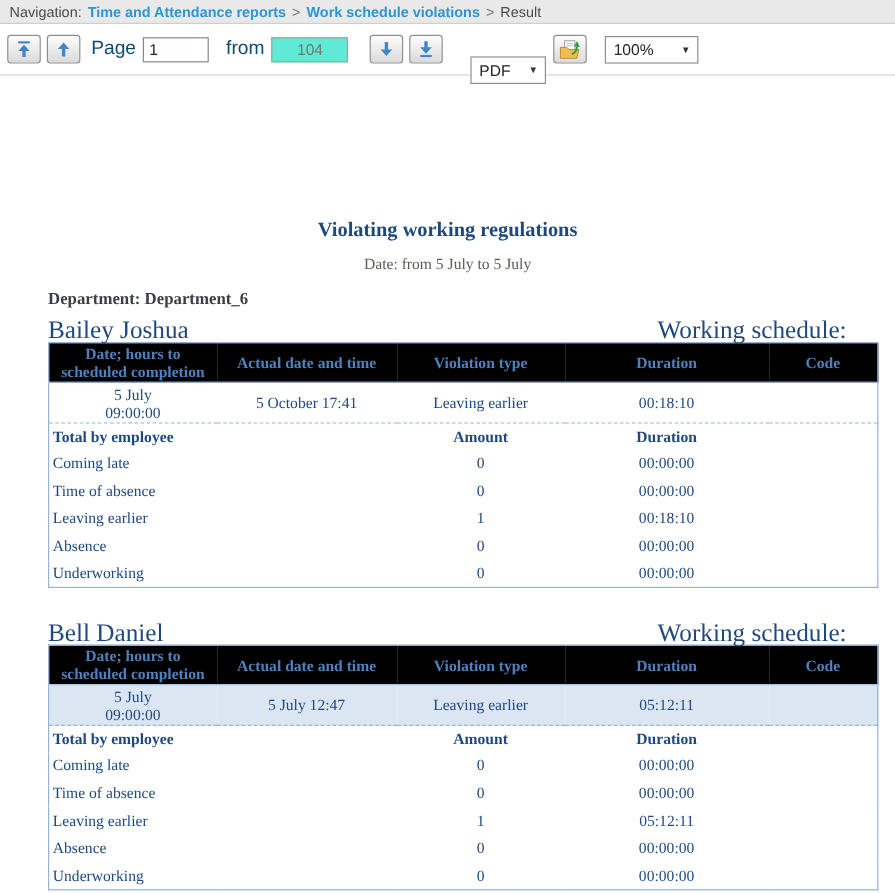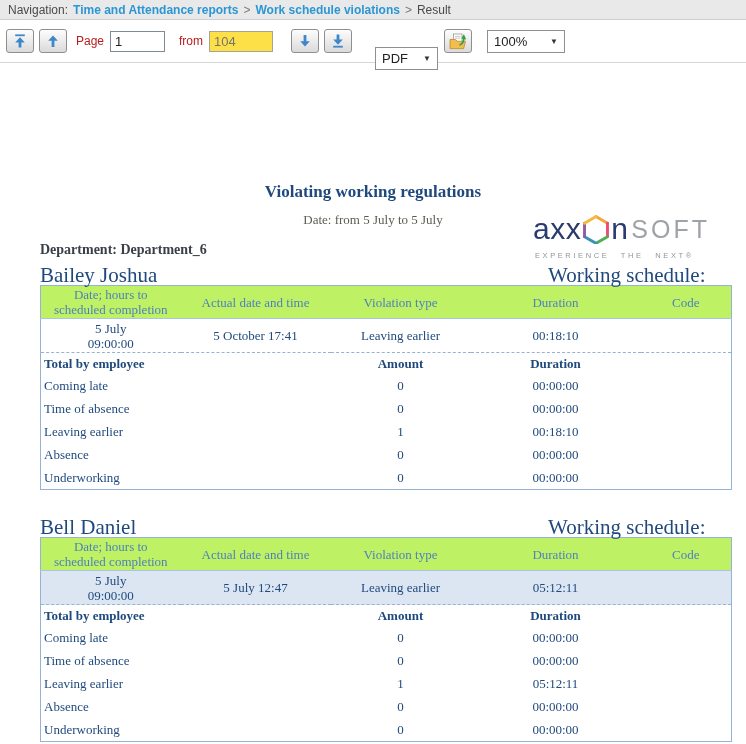--- a/index.html
+++ b/index.html
@@ -12,24 +12,24 @@
             font-size:12px; color:#4a4a4a; }
   .navbar a { color:#2b96d4; font-weight:bold; text-decoration:none; cursor:pointer; }
   .nav-sep { color:#7a7a7a; }
 
   
   .toolbar { height:43px; border-bottom:1px solid #d6d6d6; background:#fff;
              display:flex; align-items:center; padding-left:6px; }
   .tb-btn { width:28px; height:24px; border:1px solid #8f8f8f; border-radius:3px;
             background:linear-gradient(#fdfdfd,#dadada); display:flex; align-items:center;
             justify-content:center; margin-right:5px; cursor:pointer; flex:0 0 auto; }
-  .tb-label { font-size:12px; color:#b91c1c; margin:0 6px 0 4px; }
+  .tb-label { font-size:16px; color:#0c4a6e; margin:0 6px 0 4px; }
   .tb-input { width:55px; height:21px; border:1px solid #7f8a99; padding:1px 4px;
               font-size:13px; font-family:"Liberation Sans",sans-serif; color:#222; }
-  .tb-input.disabled { width:64px; background:#fde047; color:#75756d; border-color:#a3a39a; } .gap14 { margin-left:14px;text-align:center; } .gap18 { margin-left:18px; }
+  .tb-input.disabled { width:64px; background:#5eead4; color:#75756d; border-color:#a3a39a;text-align:center; } .gap14 { margin-left:14px;text-align:center; } .gap18 { margin-left:18px; }
   .tb-select { height:23px; border:1px solid #8f8f8f; background:#fff; display:flex;
                align-items:center; justify-content:space-between; padding:0 6px;
                font-size:13px; color:#222; cursor:pointer; }
   .sel-format { width:63px; margin-left:18px; margin-right:6px;margin-top:34px; }
   .sel-zoom   { width:78px; margin-left:10px; }
   .caret { font-size:8px; color:#333; margin-left:6px; }
 
   
   .report { position:relative; width:746px; }
   .logo { position:absolute; top:32px; right:36px; }
@@ -50,21 +50,21 @@
   .sec-head { position:relative; width:691px; margin:5px 0 0 40px; height:18px;
               font-family:"Liberation Serif",serif; font-size:21px; color:#1f497d; }
   .sec-head.second { margin-top:25px; }
   .ws-label { position:absolute; left:508px; top:0; }
 
   table.viol { width:691px; margin:4px 0 0 40px; border-collapse:collapse; table-layout:fixed;
                font-family:"Liberation Serif",serif; font-size:13px; color:#1f497d;
                border:1px solid #95b3d7; }
   table.viol col.c1{width:140px} table.viol col.c2{width:150px} table.viol col.c3{width:140px}
   table.viol col.c4{width:170px} table.viol col.c5{width:91px}
-  table.viol th { background:#bef264; color:#4f81bd; font-weight:normal; height:33px;
+  table.viol th { background:#000000; color:#4f81bd; font-weight:bold; height:33px;
                   text-align:center; padding:1px 6px; line-height:15px;
                   border-bottom:1px solid #a9c4e5; }
   tr.v-row td { height:34px; text-align:center; padding:1px 4px; line-height:15px; }
   tr.v-row.alt td { background:#dce6f2; }
   tr.t-head td { border-top:1px dashed #95b3d7; font-weight:bold; height:22px; padding:1px 4px; }
   tr.t-head td.lbl, tr.t-row td.lbl { text-align:left; padding-left:3px; }
   tr.t-head td.num, tr.t-row td.num { text-align:center; }
   tr.t-row td { height:23px; padding:1px 4px; }
 </style>
 </head>
@@ -121,38 +121,20 @@
     </svg>
   </button>
   <div class="tb-select sel-zoom">
     <span>100%</span>
     <span class="caret">▼</span>
   </div>
 </div>
 
 <div class="report">
 
-  <div class="logo">
-    <div class="logo-word">
-      <span class="logo-txt">axx</span>
-      <svg class="logo-hex" width="28" height="30" viewBox="0 0 30 32">
-        <g fill="none" stroke-width="3.1" stroke-linecap="round">
-          <line x1="15" y1="2.6" x2="27.3" y2="9.8" stroke="#f0a73e"></line>
-          <line x1="27.3" y1="9.8" x2="27.3" y2="24.2" stroke="#ec4d71"></line>
-          <line x1="27.3" y1="24.2" x2="15" y2="31.4" stroke="#53ad56"></line>
-          <line x1="15" y1="31.4" x2="2.7" y2="24.2" stroke="#3793b8"></line>
-          <line x1="2.7" y1="24.2" x2="2.7" y2="9.8" stroke="#8e5ba6"></line>
-          <line x1="2.7" y1="9.8" x2="15" y2="2.6" stroke="#f6b93b"></line>
-        </g>
-      </svg>
-      <span class="logo-txt">n</span>
-      <span class="logo-soft">SOFT</span>
-    </div>
-    <div class="logo-tagline">EXPERIENCE THE NEXT®</div>
-  </div>
 
   <div class="rpt-title">Violating working regulations</div>
   <div class="rpt-sub">Date: from 5 July to 5 July</div>
   <div class="rpt-dept">Department: Department_6</div>
 
   <div class="sec-head">
     <span>Bailey Joshua</span>
     <span class="ws-label">Working schedule:</span>
   </div>
   <table class="viol">

